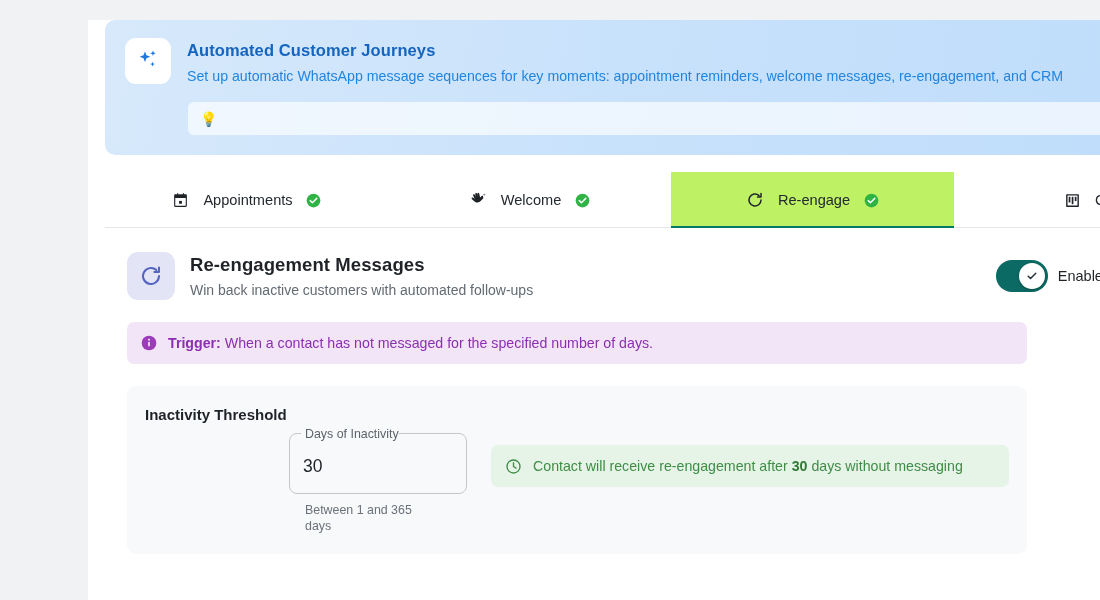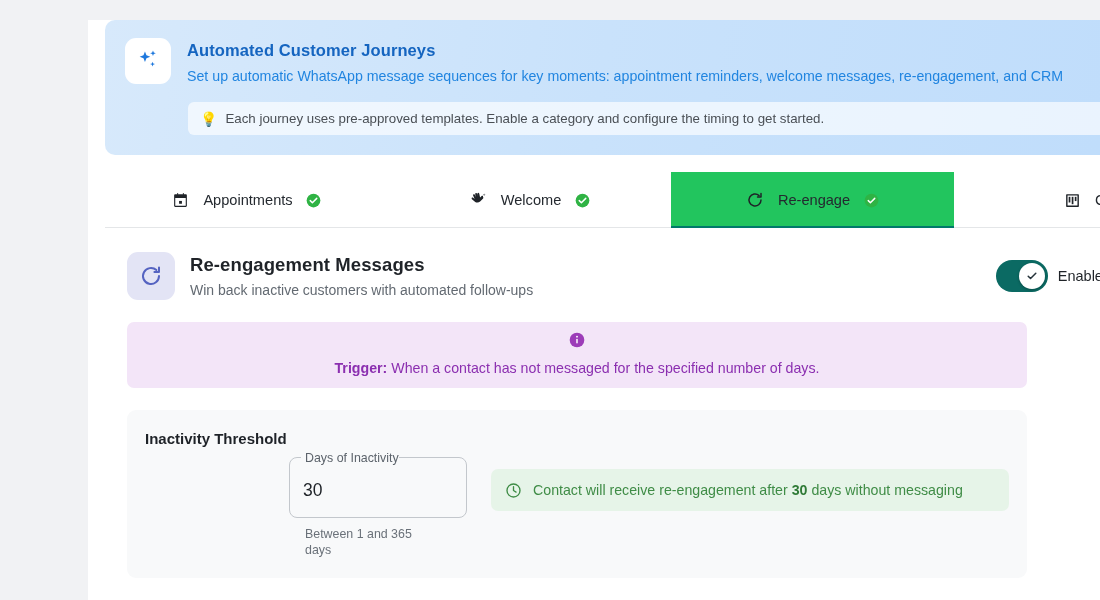--- a/index.html
+++ b/index.html
@@ -132,21 +132,21 @@
     gap: 13px;
     font-size: 14.6px;
     color: #24292f;
     cursor: pointer;
     background: transparent;
     border: none;
     font-family: inherit;
     height: 56px;
   }
   .tab.active {
-    background: #22c55e;
+    background: #bef264;
   }
   .tab.active::after {
     content: "";
     position: absolute;
     left: 0; right: 0; bottom: 0;
     height: 2.5px;
     background: #00796b;
   }
   .tab-label { white-space: nowrap; }
   .tab-ico {
@@ -233,21 +233,20 @@
   .alert-trigger {
     margin: 0 0 22px 0;
     width: 900px;
     min-height: 42px;
     border-radius: 7px;
     background: #f3e5f8;
     display: flex;
     align-items: center;
     gap: 11px;
     padding: 10px 14px;
-    flex-direction: column;
   }
   .alert-trigger .txt {
     font-size: 14.2px;
     color: #8b2fb0;
     line-height: 19px;
   }
   .alert-trigger .txt b { font-weight: 700; }
 
   
   .thr-card {
@@ -373,21 +372,20 @@
               <path d="M16.2 12.6l.62 1.62 1.62.62-1.62.62-.62 1.62-.62-1.62-1.62-.62 1.62-.62z"></path>
             </svg>
           </div>
           <div class="hero-text">
             <div class="hero-title">Automated Customer Journeys</div>
             <div class="hero-sub">Set up automatic WhatsApp message sequences for key moments: appointment reminders, welcome messages, re-engagement, and CRM</div>
           </div>
         </div>
         <div class="hero-tip">
           <span class="bulb">💡</span>
-          <span class="hero-tip-text">Each journey uses pre-approved templates. Enable a category and configure the timing to get started.</span>
         </div>
       </div>
 
       <div class="card">
 
         <div class="tabs">
 
           <button class="tab">
             <span class="tab-ico">
               <svg width="17" height="17" viewBox="0 0 24 24" fill="#1f2328">

